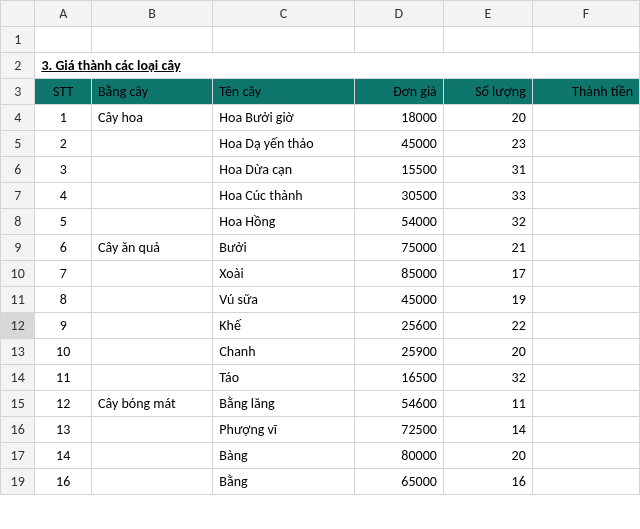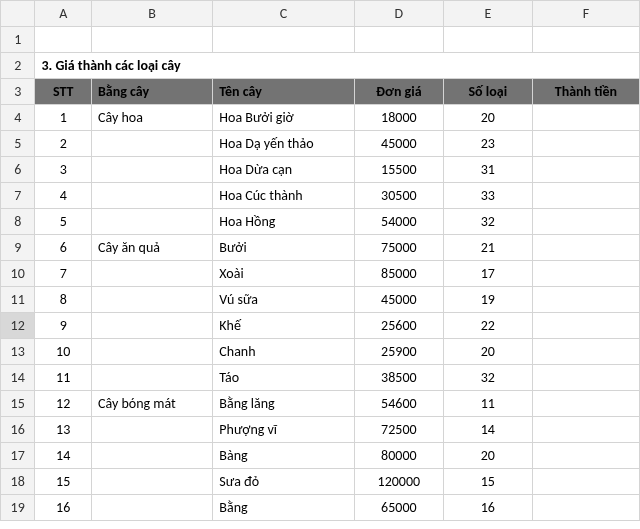--- a/index.html
+++ b/index.html
@@ -33,28 +33,29 @@
   .row-hdr.selected {
     background: #d8d8d8;
   }
   .corner {
     background: #f3f3f3;
     border: 1px solid #ccc;
   }
   .section-title {
     font-weight: bold;
     text-align: left;
+    text-decoration: underline;
   }
   .header-row td.cell {
-    background: #737373;
-    font-weight: bold;
+    background: #0f766e;
+    font-weight: normal;
   }
   .center { text-align: center; }
   .left { text-align: left; }
-  .right { text-align: center; }
+  .right { text-align: right; }
   .w-rh { width: 34px; }
   .w-a { width: 56px; }
   .w-b { width: 120px; }
   .w-c { width: 140px; }
   .w-d { width: 88px; }
   .w-e { width: 88px; }
   .w-f { width: 106px; }
 </style>
 </head>
 <body>
@@ -94,21 +95,21 @@
       <th class="row-hdr">2</th>
       <td class="cell section-title left" colspan="6">3. Giá thành các loại cây</td>
     </tr>
 
     <tr class="header-row">
       <th class="row-hdr">3</th>
       <td class="cell center">STT</td>
       <td class="cell left">Bằng cây</td>
       <td class="cell left">Tên cây</td>
       <td class="cell right">Đơn giá</td>
-      <td class="cell right">Số loại</td>
+      <td class="cell right">Số lượng</td>
       <td class="cell right">Thành tiền</td>
     </tr>
 
   <tr>
         <th class="row-hdr">4</th>
         <td class="cell center">1</td>
         <td class="cell left">Cây hoa</td>
         <td class="cell left">Hoa Bưởi giờ</td>
         <td class="cell right">18000</td>
         <td class="cell right">20</td>
@@ -193,21 +194,21 @@
         <td class="cell left">Chanh</td>
         <td class="cell right">25900</td>
         <td class="cell right">20</td>
         <td class="cell right"></td>
       </tr>
       <tr>
         <th class="row-hdr">14</th>
         <td class="cell center">11</td>
         <td class="cell left"></td>
         <td class="cell left">Táo</td>
-        <td class="cell right">38500</td>
+        <td class="cell right">16500</td>
         <td class="cell right">32</td>
         <td class="cell right"></td>
       </tr>
       <tr>
         <th class="row-hdr">15</th>
         <td class="cell center">12</td>
         <td class="cell left">Cây bóng mát</td>
         <td class="cell left">Bằng lăng</td>
         <td class="cell right">54600</td>
         <td class="cell right">11</td>
@@ -225,29 +226,20 @@
       <tr>
         <th class="row-hdr">17</th>
         <td class="cell center">14</td>
         <td class="cell left"></td>
         <td class="cell left">Bàng</td>
         <td class="cell right">80000</td>
         <td class="cell right">20</td>
         <td class="cell right"></td>
       </tr>
       <tr>
-        <th class="row-hdr">18</th>
-        <td class="cell center">15</td>
-        <td class="cell left"></td>
-        <td class="cell left">Sưa đỏ</td>
-        <td class="cell right">120000</td>
-        <td class="cell right">15</td>
-        <td class="cell right"></td>
-      </tr>
-      <tr>
         <th class="row-hdr">19</th>
         <td class="cell center">16</td>
         <td class="cell left"></td>
         <td class="cell left">Bằng</td>
         <td class="cell right">65000</td>
         <td class="cell right">16</td>
         <td class="cell right"></td>
       </tr>
     </tbody>
 </table>

